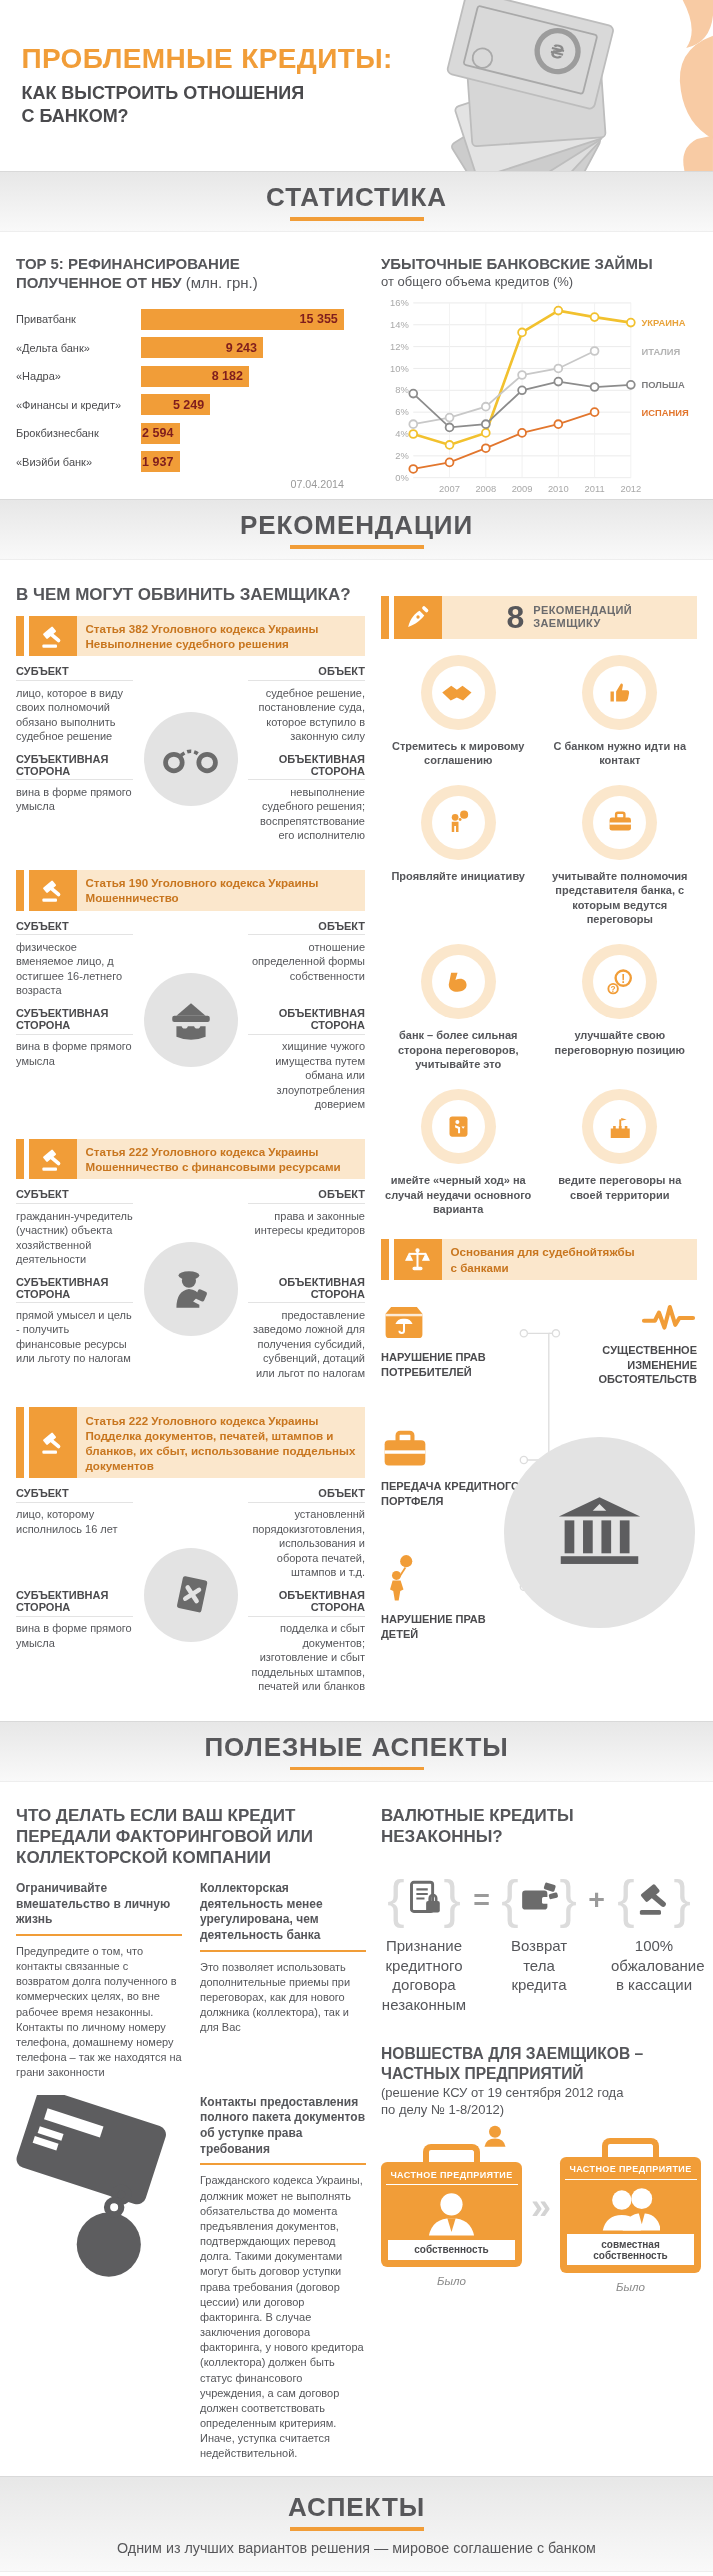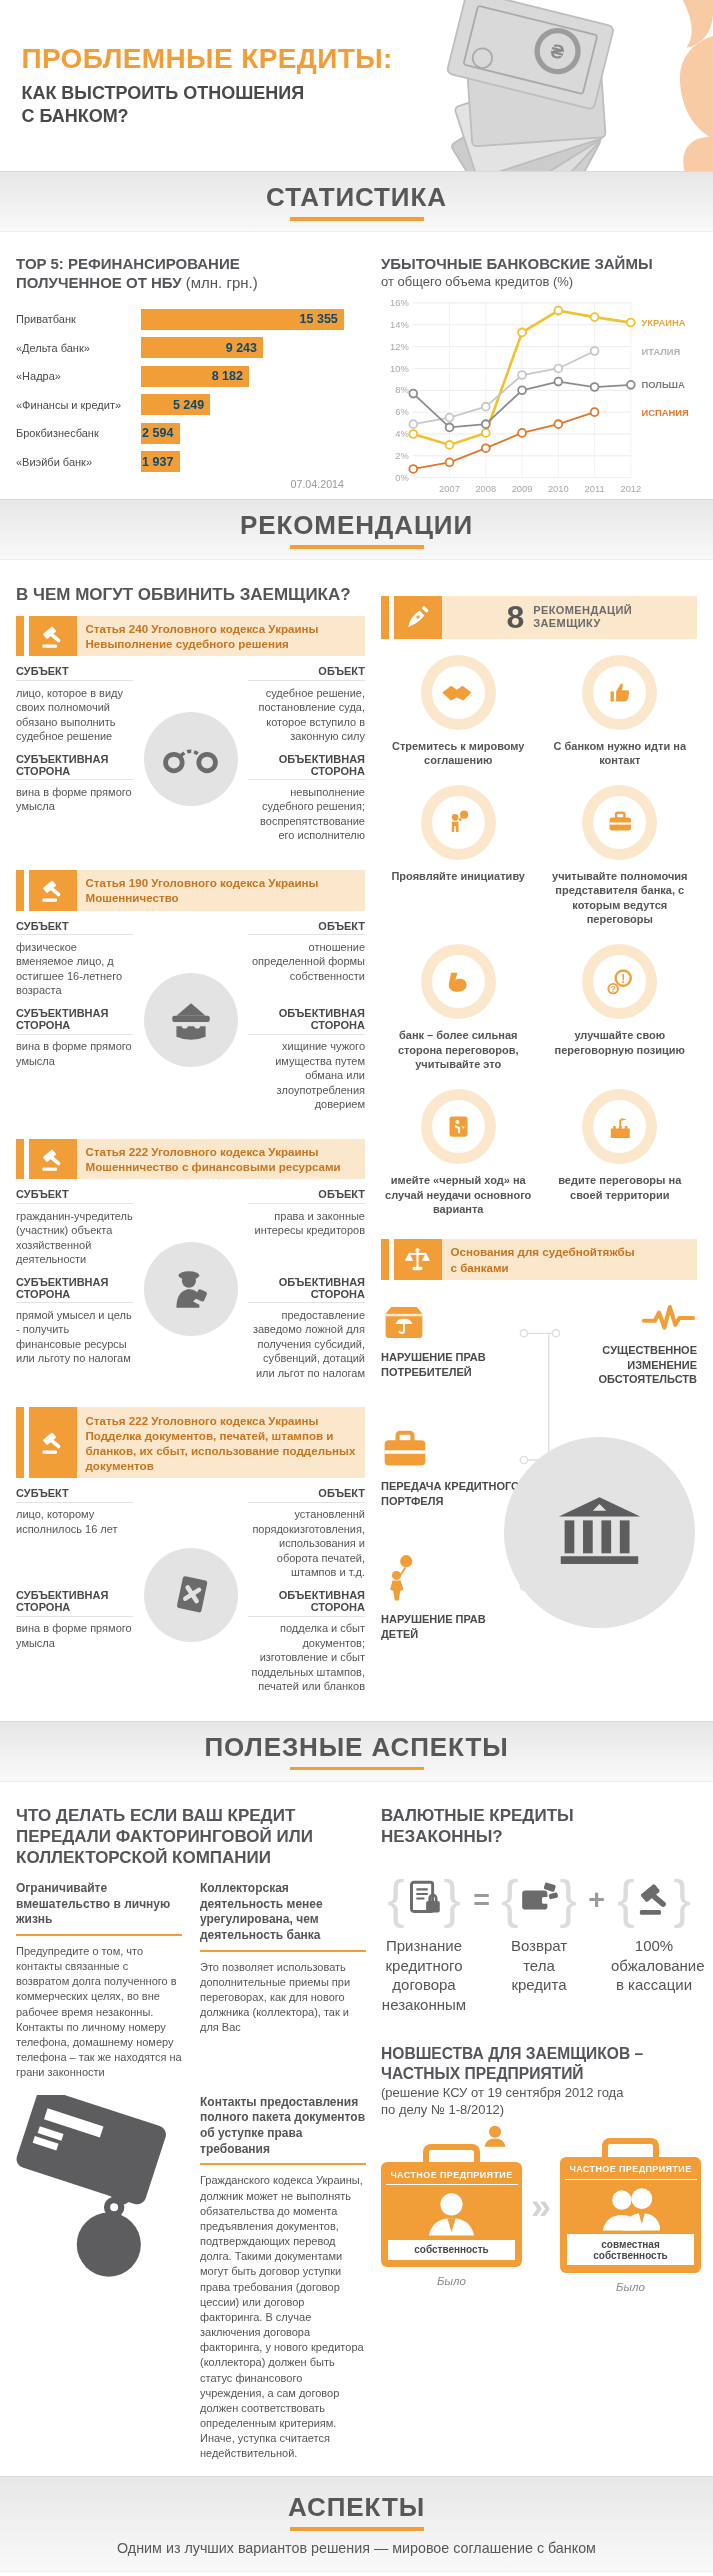--- a/index.html
+++ b/index.html
@@ -27,21 +27,21 @@
   .col-r{width:316px;flex:none;}
 
   
   .stats{height:267px;}
   .chart-h{font-size:15px;font-weight:bold;color:#55565A;line-height:1.25;margin:23px 0 3.6px;}
   .chart-h .unit{font-weight:normal;}
   .bars{margin-top:12.5px;}
   .bar-row{display:flex;align-items:center;height:28.5px;}
   .bar-label{width:125px;flex:none;font-size:11px;color:#4A4A4D;}
   .bar-track{width:203px;flex:none;}
-  .bar{height:21.4px;background:#F19D38;color:#0c4a6e;font-weight:bold;font-size:12.5px;
+  .bar{height:21.4px;background:#F19D38;color:#7f1d1d;font-weight:bold;font-size:12.5px;
        display:flex;align-items:center;justify-content:flex-end;padding-right:6.2px;box-sizing:border-box;}
   .bar-note{font-size:10.7px;color:#9a9a9a;text-align:right;width:328px;margin-top:1.8px;}
   .lc-title{font-size:15px;font-weight:bold;color:#55565A;margin:23px 0 0;}
   .lc-sub{font-size:13px;color:#55565A;margin:1.8px 0 5.3px;}
 
   
   .banner{display:flex;align-items:stretch;margin:10.7px 0 9px;}
   .banner .stripe{width:8px;background:#F19D38;margin-right:4.5px;flex:none;}
   .banner .ibox{width:48px;background:#F19D38;display:flex;align-items:center;justify-content:center;flex:none;}
   .banner .btxt{flex:1;background:#FBE7CC;padding:5.3px 9px;color:#C8761F;font-weight:bold;font-size:11.6px;line-height:1.3;display:flex;flex-direction:column;justify-content:center;}
@@ -285,21 +285,21 @@
       <div class="ibox">
         <svg width="27" height="27" viewBox="0 0 24 24">
             <g fill="#fff">
               <rect x="4" y="6" width="11" height="6" rx="1" transform="rotate(-40 9 9)"></rect>
               <rect x="9" y="11" width="11" height="3.4" rx="1.7" transform="rotate(40 14 12.7)"></rect>
               <rect x="3" y="19" width="13" height="3" rx="1"></rect>
             </g>
           </svg>
       </div>
       <div class="btxt">
-        <span>Статья 240 Уголовного кодекса Украины</span>
+        <span>Статья 382 Уголовного кодекса Украины</span>
         <span>Невыполнение судебного решения</span>
       </div>
     </div>
     <div class="quad">
       <div class="q-cell">
         <div class="q-label">СУБЪЕКТ</div>
         <div class="q-text">лицо, которое в виду своих полномочий обязано выполнить судебное решение</div>
       </div>
       <div class="q-circle">
         <svg width="57" height="32" viewBox="0 0 48 26">

